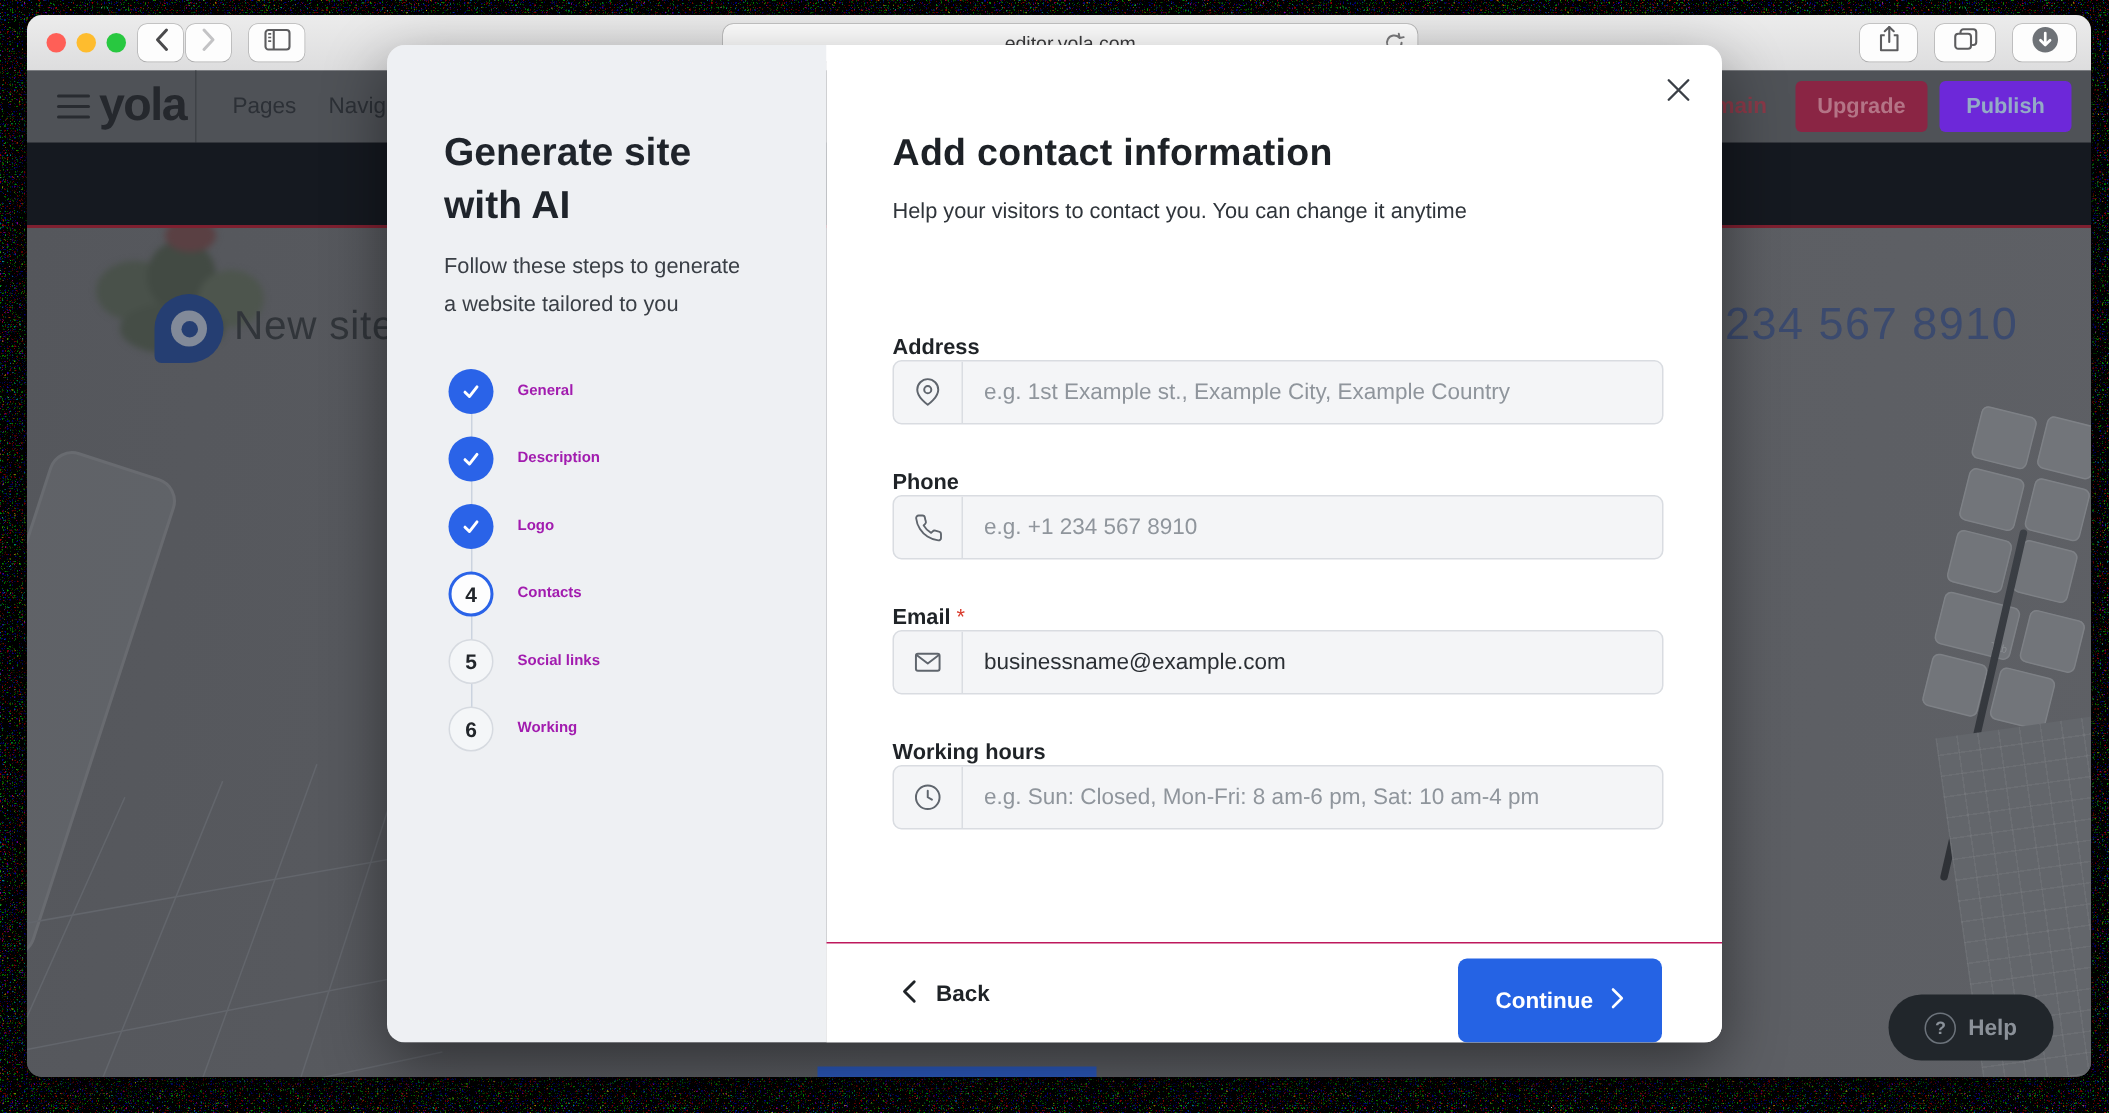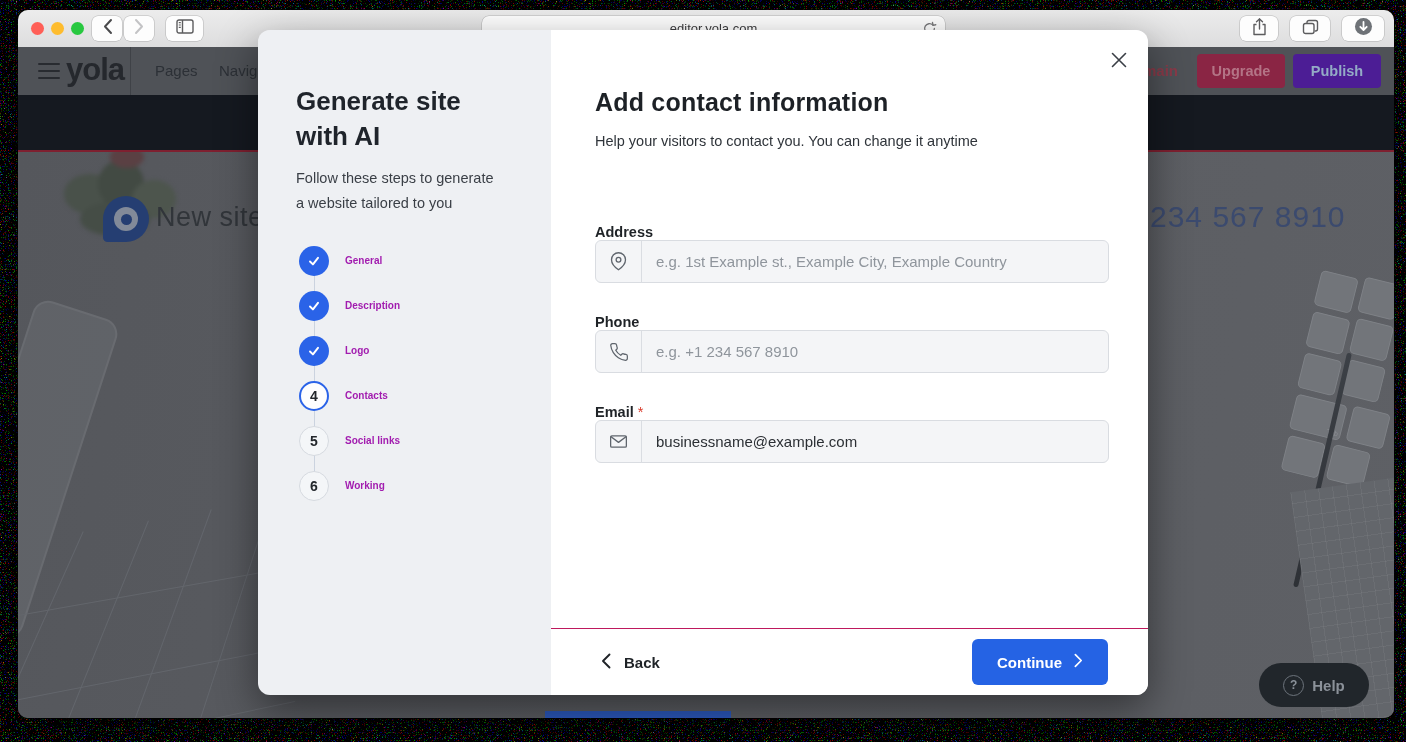--- a/index.html
+++ b/index.html
@@ -90,21 +90,21 @@
   .field-row{height:41px;background:#f4f5f7;border:1px solid #d9dce1;border-radius:6px;
     display:flex;align-items:stretch;overflow:hidden;}
   .icon-box{width:45px;flex:none;border-right:1px solid #dadde2;display:flex;align-items:center;justify-content:center;}
   .field-input{flex:1;border:none;background:transparent;padding:0 14px;font-size:15px;color:#2b2f34;outline:none;
     font-family:inherit;}
   .field-input::placeholder{color:#8f959c;opacity:1;}
   .modal-footer{position:absolute;left:0;right:0;bottom:0;height:66px;border-top:1px solid #be185d;background:#fff;}
   .back-btn{position:absolute;left:44px;top:0;height:66px;display:flex;align-items:center;gap:13px;cursor:pointer;
     background:none;border:none;font-family:inherit;}
   .back-label{font-size:15px;font-weight:700;color:#1f2327;}
-  .continue-btn{position:absolute;right:40px;top:10px;width:136px;height:46px;background:#2563e4;border:none;
+  .continue-btn{position:absolute;right:40px;top:10px;width:136px;height:56px;background:#2563e4;border:none;
     border-radius:6px;display:flex;align-items:center;justify-content:center;gap:12px;cursor:pointer;font-family:inherit;}
   .continue-label{color:#ffffff;font-size:15px;font-weight:700;}
 </style>
 </head>
 <body>
 
 <div id="noise-bg">
   <svg width="1406" height="742" xmlns="http://www.w3.org/2000/svg">
     <rect width="1406" height="742" fill="#060607"></rect>
     <filter id="noiseF">
@@ -176,21 +176,21 @@
         <i></i>
         <i></i>
         <i></i>
       </div>
     <div class="yola-logo">yola</div>
     <div class="hdr-sep"></div>
     <div class="hdr-item" style="left:137px;">Pages</div>
     <div class="hdr-item" style="left:201px;">Navig</div>
     <div class="domain-frag" style="left:1125px;">main</div>
     <button class="hdr-btn" style="left:1179px;width:88px;background:#8a2544;color:#b47486;">Upgrade</button>
-    <button class="hdr-btn" style="left:1275px;width:88px;background:#4c1d95;color:#94abc6;">Publish</button>
+    <button class="hdr-btn" style="left:1275px;width:88px;background:#6d28d9;color:#94abc6;">Publish</button>
   </div>
 
   <div class="site-nav"></div>
 
   <div class="photo">
     <div class="succulent">
       <i style="left:18px;top:28px;width:52px;height:40px;background:#49514a;"></i>
       <i style="left:52px;top:14px;width:46px;height:48px;background:#424a43;"></i>
       <i style="left:86px;top:34px;width:44px;height:38px;background:#4d554d;"></i>
       <i style="left:64px;top:0;width:34px;height:22px;background:#5a4043;"></i>
@@ -332,20 +332,32 @@
           <span class="icon-box">
               <svg width="21" height="21" viewBox="0 0 24 24" fill="none" stroke="#5f656d" stroke-width="1.5" stroke-linecap="round" stroke-linejoin="round">
                 <rect x="3" y="5.5" width="18" height="13" rx="1.5"></rect>
                 <path d="M3.5 6.5 L12 13 L20.5 6.5"></path>
               </svg>
             </span>
           <input class="field-input" value="businessname@example.com" style="">
         </div>
       </div>
 
+      <div class="field" style="top:420px;">
+        <div class="field-label">Working hours</div>
+        <div class="field-row">
+          <span class="icon-box">
+              <svg width="21" height="21" viewBox="0 0 24 24" fill="none" stroke="#5f656d" stroke-width="1.5" stroke-linecap="round" stroke-linejoin="round">
+                <circle cx="12" cy="12" r="9"></circle>
+                <path d="M12 7v5l3.2 1.8"></path>
+              </svg>
+            </span>
+          <input class="field-input" placeholder="e.g. Sun: Closed, Mon-Fri: 8 am-6 pm, Sat: 10 am-4 pm" style="">
+        </div>
+      </div>
 
       <div class="modal-footer">
         <button class="back-btn">
           <span><svg width="10" height="16" viewBox="0 0 10 16">
                 <path d="M8.5 1.5 L2 8 L8.5 14.5" fill="none" stroke="#1f2327" stroke-width="1.9" stroke-linecap="round" stroke-linejoin="round"></path>
               </svg></span>
           <span class="back-label">Back</span>
         </button>
         <button class="continue-btn">
           <span class="continue-label">Continue</span>

